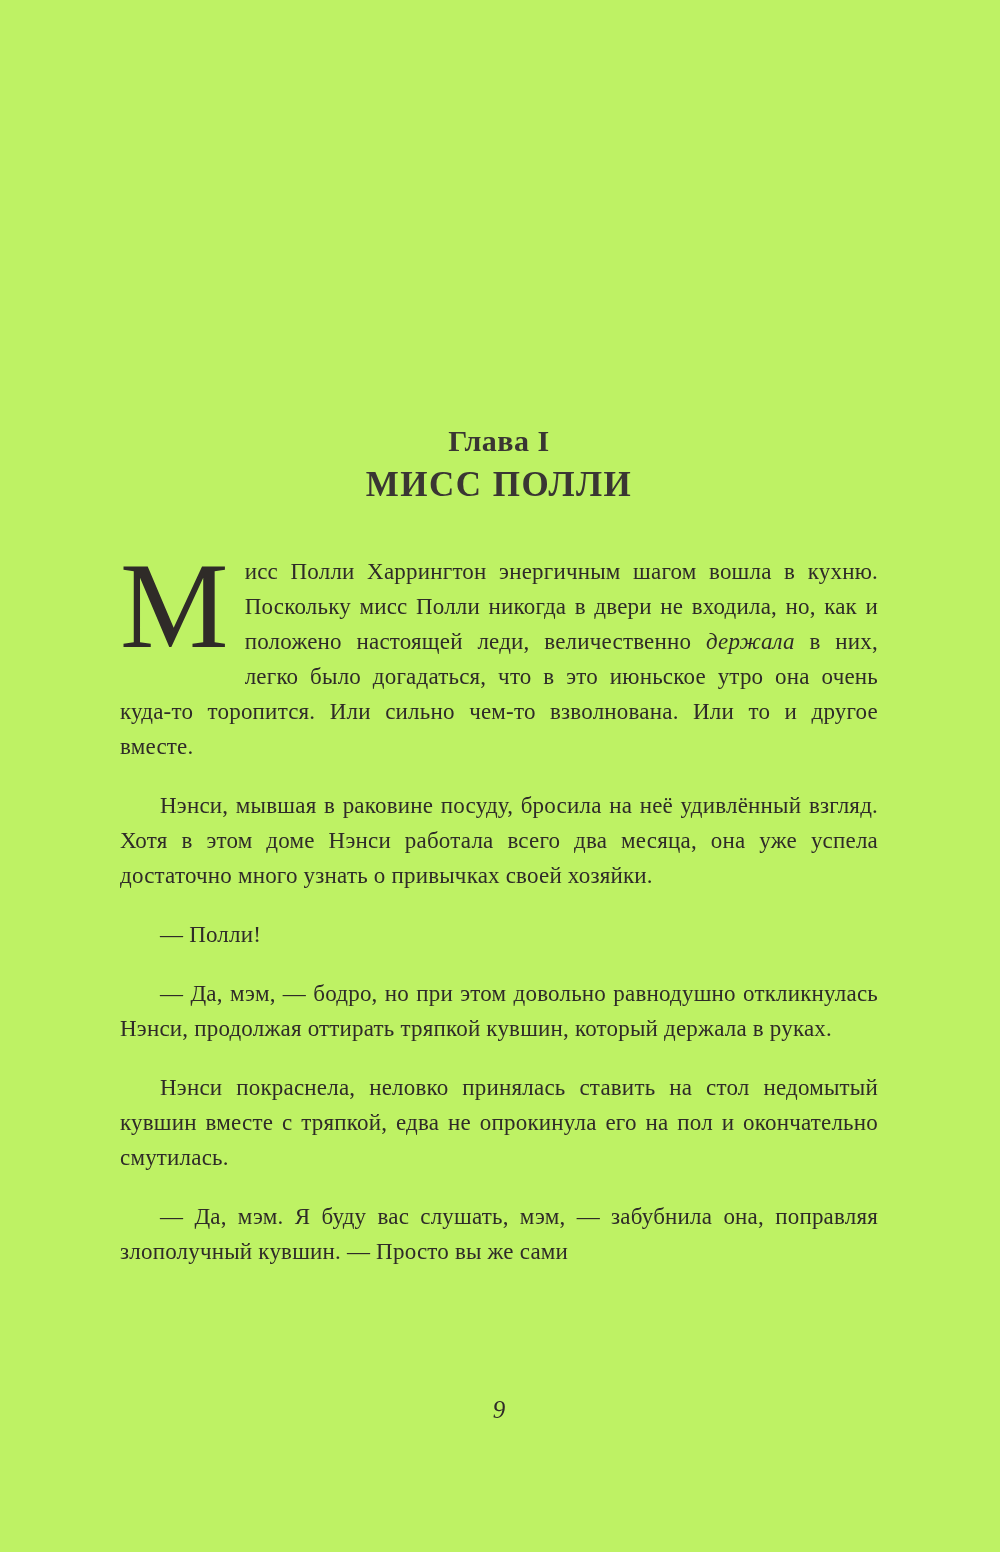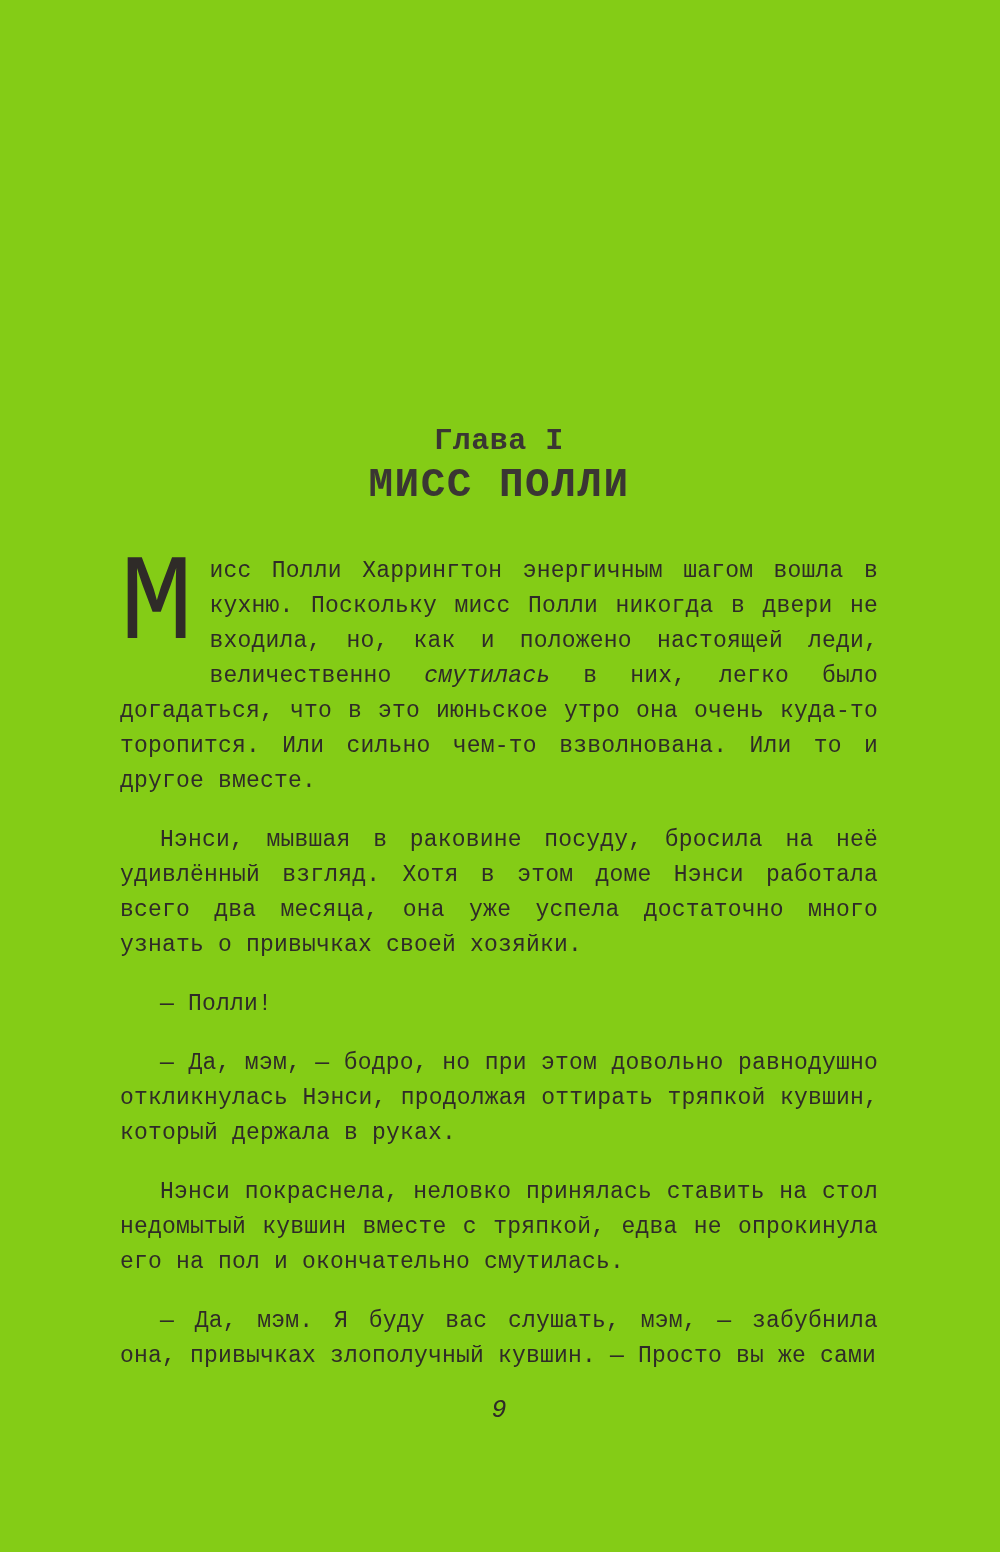--- a/index.html
+++ b/index.html
@@ -4,43 +4,43 @@
 <style>
   html, body {
     margin: 0;
     padding: 0;
     background: #ffffff;
   }
   .page {
     position: relative;
     width: 1000px;
     height: 1552px;
-    background: #84cc16;
-    font-family: Liberation Mono, monospace;
+    background: #bef264;
+    font-family: Liberation Serif, serif;
     color: #2f2b28;
     overflow: hidden;
   }
   .content {
     position: absolute;
     left: 120px;
     right: 122px;
     top: 424px;
   }
   .chapter-head {
     text-align: center;
     color: #3a3633;
   }
   .chapter-label {
     font-size: 30px;
     line-height: 34px;
     font-weight: 700;
     letter-spacing: 0.5px;
   }
   .chapter-title {
-    font-size: 41px;
+    font-size: 35px;
     line-height: 38px;
     margin: 8px 0 0 0;
     font-weight: 700;
     letter-spacing: 1.5px;
     text-align: center;
   }
   .body-text {
     margin-top: 50px;
     font-size: 23px;
     line-height: 35px;
@@ -83,33 +83,33 @@
   <div class="content">
 
     <header class="chapter-head">
       <div class="chapter-label">Глава I</div>
       <h1 class="chapter-title">МИСС ПОЛЛИ</h1>
     </header>
 
     <main class="body-text">
 
       <p class="para">
-        <span class="dropcap">М</span><span>исс Полли Харрингтон энергичным шагом вошла в кухню. Поскольку мисс Полли никогда в двери не входила, но, как и положено настоящей леди, величественно </span><em class="italic-word">смутилась</em><span> в них, легко было догадаться, что в это июньское утро она очень куда-то торопится. Или сильно чем-то взволнована. Или то и другое вместе.</span>
+        <span class="dropcap">М</span><span>исс Полли Харрингтон энергичным шагом вошла в кухню. Поскольку мисс Полли никогда в двери не входила, но, как и положено настоящей леди, величественно </span><em class="italic-word">держала</em><span> в них, легко было догадаться, что в это июньское утро она очень куда-то торопится. Или сильно чем-то взволнована. Или то и другое вместе.</span>
       </p>
 
       <p class="para indent">Нэнси, мывшая в раковине посуду, бросила на неё удивлённый взгляд. Хотя в этом доме Нэнси работала всего два месяца, она уже успела достаточно много узнать о привычках своей хозяйки.</p>
 
       <p class="para indent">— Полли!</p>
 
       <p class="para indent">— Да, мэм, — бодро, но при этом довольно равнодушно откликнулась Нэнси, продолжая оттирать тряпкой кувшин, который держала в руках.</p>
 
 
       <p class="para indent">Нэнси покраснела, неловко принялась ставить на стол недомытый кувшин вместе с тряпкой, едва не опрокинула его на пол и окончательно смутилась.</p>
 
-      <p class="para indent">— Да, мэм. Я буду вас слушать, мэм, — забубнила она, привычках злополучный кувшин. — Просто вы же сами</p>
+      <p class="para indent">— Да, мэм. Я буду вас слушать, мэм, — забубнила она, поправляя злополучный кувшин. — Просто вы же сами</p>
 
     </main>
   </div>
 
   <footer>
     <div class="page-number">9</div>
   </footer>
 </div>
 
 </body></html>

